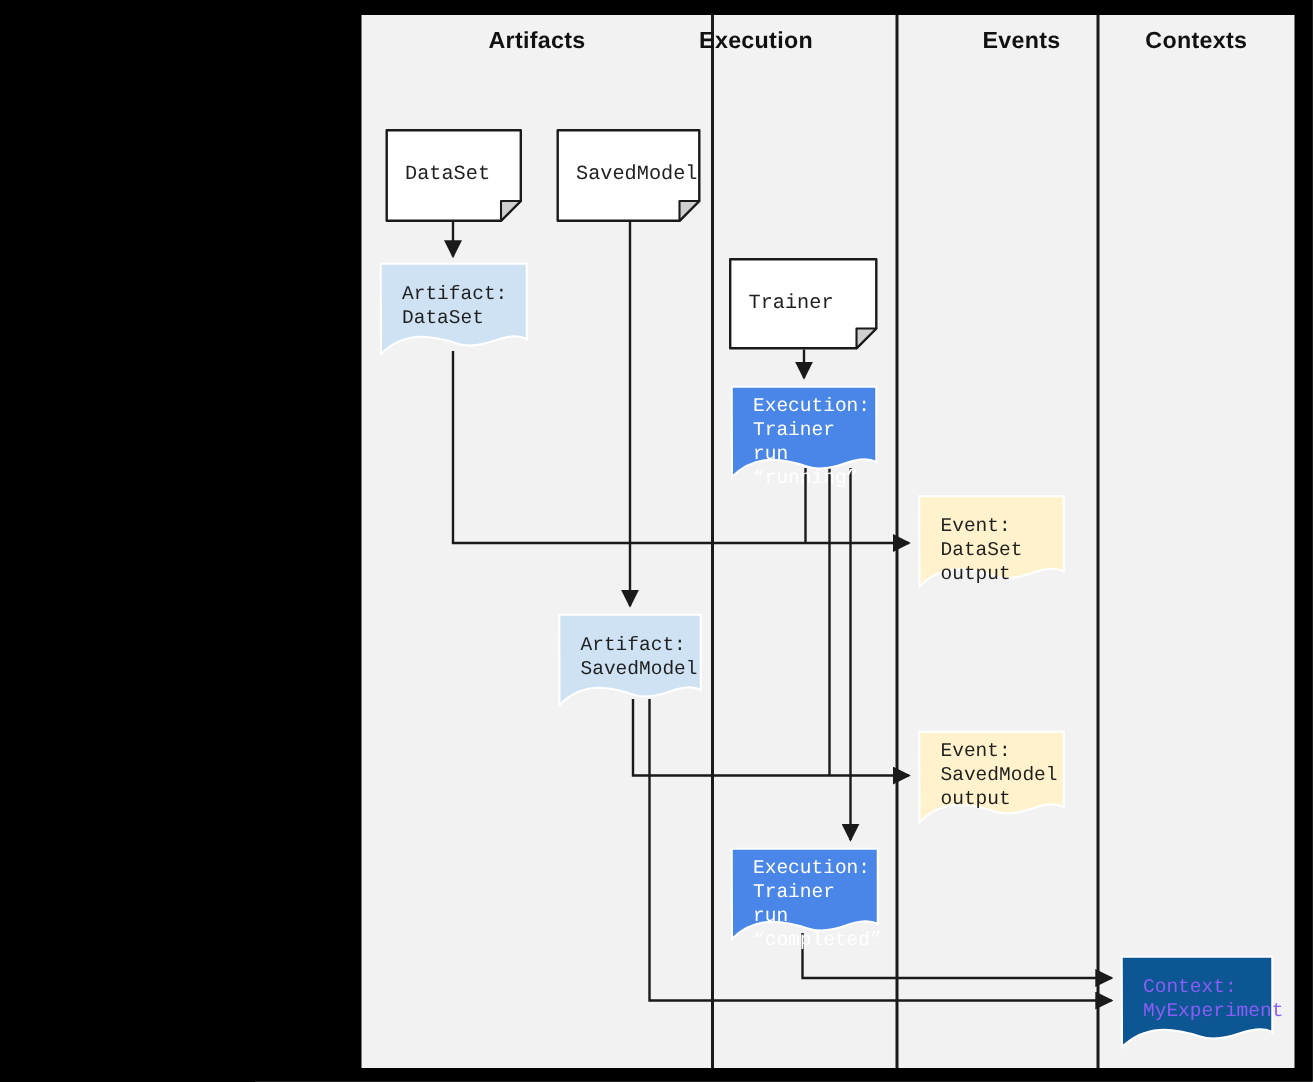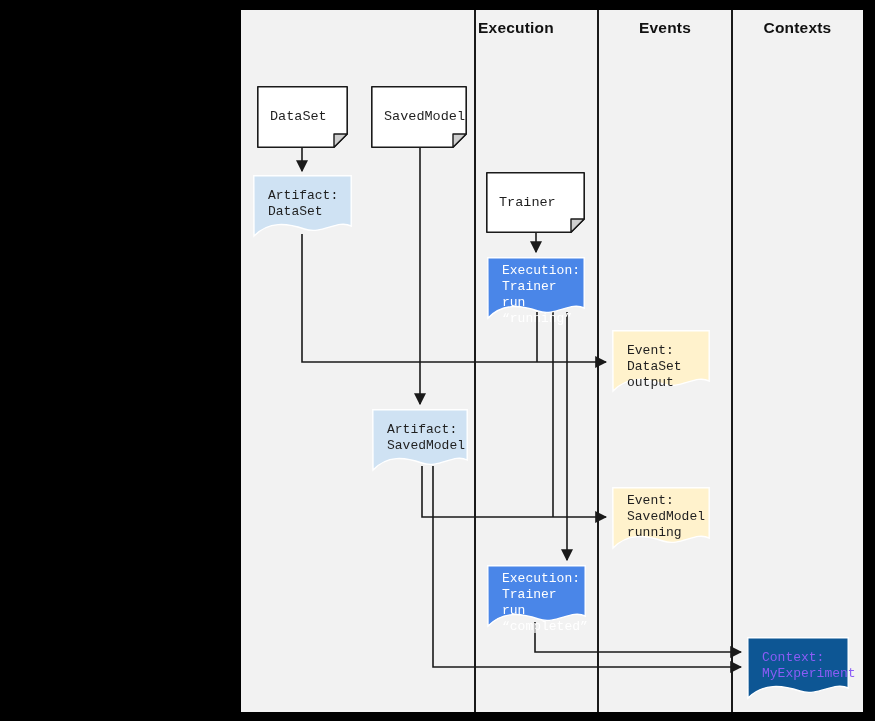--- a/index.html
+++ b/index.html
@@ -18,22 +18,23 @@
 </head>
 <body>
 
 <div class="stage">
   <div class="panel"></div>
 
   <div class="divider" style="left:474px"></div>
   <div class="divider" style="left:597px"></div>
   <div class="divider" style="left:731px"></div>
 
-  <div class="lane-header" style="left:467px;width:98px">Execution</div>
-  <div class="lane-header" style="left:598px;width:134px">Events</div>
+  <div class="lane-header" style="left:241px;width:234px">Artifacts</div>
+  <div class="lane-header" style="left:455px;width:98px">Execution</div>
+  <div class="lane-header" style="left:614px;width:134px">Events</div>
   <div class="lane-header" style="left:732px;width:131px">Contexts</div>
 
   <svg id="edges" xmlns="http://www.w3.org/2000/svg">
     <defs>
       <marker id="arrow" viewBox="0 0 10 10" refX="9" refY="5" markerWidth="7.5" markerHeight="7.5" orient="auto-start-reverse">
         <path d="M0,0 L10,5 L0,10 Z" fill="#1a1a1a"></path>
       </marker>
     </defs>
     <g id="edge-group">
         <path d="M302,148 L302,171" fill="none" stroke="#1a1a1a" stroke-width="1.6" marker-end="url(#arrow)"></path>
@@ -108,21 +109,21 @@
           <div>SavedModel</div>
         </div>
       </div>
       <div class="node flag" style="left: 612px; top: 487px; width: 98px; height: 62px;">
         <svg width="98" height="66">
           <path d="M0.8,0.8 L97.2,0.8 L97.2,51 C83.3,44 68.6,60 50.96,54 C33.32,48 15.68,46 1,61 Z" fill="#fff2cc" stroke="#ffffff" stroke-width="1.4"></path>
         </svg>
         <div class="txt" style="color: rgb(31, 31, 31); padding: 6px 6px 0px 15px;">
           <div>Event:</div>
           <div>SavedModel</div>
-          <div>running</div>
+          <div>output</div>
         </div>
       </div>
       <div class="node flag" style="left: 487px; top: 565px; width: 99px; height: 62px;">
         <svg width="99" height="66">
           <path d="M0.8,0.8 L98.2,0.8 L98.2,51 C84.14999999999999,44 69.3,60 51.480000000000004,54 C33.660000000000004,48 15.84,46 1,61 Z" fill="#4a86e8" stroke="#ffffff" stroke-width="1.4"></path>
         </svg>
         <div class="txt" style="color: rgb(255, 255, 255); padding: 6px 6px 0px 15px;">
           <div>Execution:</div>
           <div>Trainer run</div>
           <div>“completed”</div>

